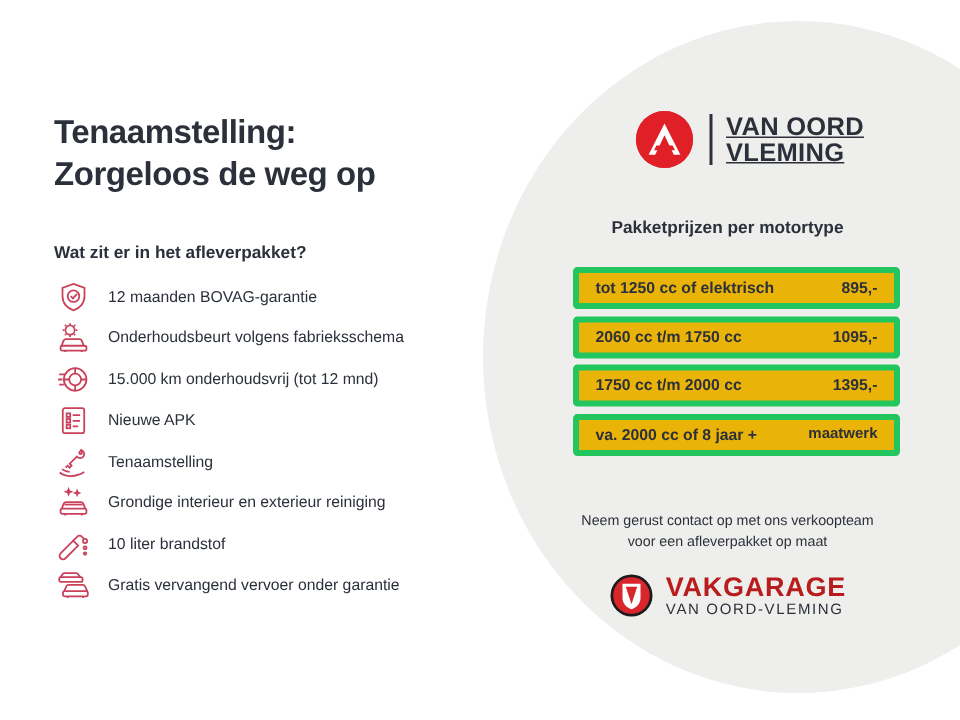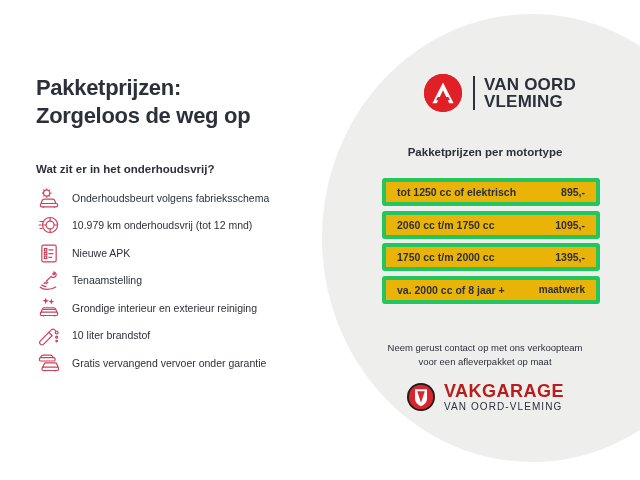--- a/index.html
+++ b/index.html
@@ -89,21 +89,21 @@
     width:2px;height:34px;background:#2b303a;
     margin:0 9px 0 11px;
   }
   .brand-text{
     font-size:17px;
     line-height:17.5px;
     font-weight:bold;
     color:#2b303a;
     letter-spacing:0.2px;
   }
-  .brand-text div{white-space:nowrap;}
+  .brand-text div{white-space:nowrap;text-decoration:underline;}
 
   .prices-title{
     position:absolute;
     left:0;top:146px;width:310px;
     text-align:center;
     font-size:11.5px;
     font-weight:bold;
     color:#2b303a;
   }
 
@@ -167,28 +167,38 @@
 </head>
 <body>
 
 <div class="canvas">
 
   <div class="grey-ellipse"></div>
 
   <div class="left">
 
     <div class="headline">
-      <div>Pakketprijzen:</div>
+      <div>Tenaamstelling:</div>
       <div>Zorgeloos de weg op</div>
     </div>
 
-    <div class="subhead">Wat zit er in het onderhoudsvrij?</div>
+    <div class="subhead">Wat zit er in het afleverpakket?</div>
 
     <div class="feature-list">
 
+      <div class="feature">
+        <span class="ficon">
+          <svg width="22" height="22" viewBox="0 0 24 24" fill="none" stroke="#c9415a" stroke-width="1.3">
+            <path d="M12 2.5 20 5.3v6.2c0 5-3.4 8.8-8 10.2-4.6-1.4-8-5.2-8-10.2V5.3L12 2.5z"></path>
+            <circle cx="12" cy="11.4" r="4.2"></circle>
+            <path d="M10 11.4l1.6 1.6 3-3.2"></path>
+          </svg>
+        </span>
+        <span class="flabel">12 maanden BOVAG-garantie</span>
+      </div>
 
       <div class="feature">
         <span class="ficon">
           <svg width="22" height="22" viewBox="0 0 24 24" fill="none" stroke="#c9415a" stroke-width="1.3">
             <path d="M9.5 3.2a3.4 3.4 0 1 1 0 6.8 3.4 3.4 0 0 1 0-6.8z"></path>
             <path d="M9.5 1.6v1.2M9.5 10.4v1.2M4.2 6.6h1.2M13.6 6.6h1.2M5.8 2.9l.8.8M12.4 9.5l.8.8M13.2 2.9l-.8.8M6.6 9.5l-.8.8"></path>
             <path d="M3.3 18.2l1.4-3.7a2 2 0 0 1 1.9-1.3h9.6a2 2 0 0 1 1.9 1.3l1.4 3.7"></path>
             <rect x="2.6" y="18" width="18.8" height="3.6" rx="1.3"></rect>
             <path d="M6 21.6v0.9M18 21.6v0.9"></path>
           </svg>
@@ -198,21 +208,21 @@
 
       <div class="feature">
         <span class="ficon">
           <svg width="22" height="22" viewBox="0 0 24 24" fill="none" stroke="#c9415a" stroke-width="1.3">
             <circle cx="13.2" cy="12" r="8.2"></circle>
             <circle cx="13.2" cy="12" r="4.3"></circle>
             <path d="M13.2 3.8v3.9M13.2 16.3v3.9M5 12h3.9M17.5 12h3.9"></path>
             <path d="M1.6 8.2h4.2M0.8 12h3.2M1.6 15.8h3.4"></path>
           </svg>
         </span>
-        <span class="flabel">10.979 km onderhoudsvrij (tot 12 mnd)</span>
+        <span class="flabel">15.000 km onderhoudsvrij (tot 12 mnd)</span>
       </div>
 
       <div class="feature">
         <span class="ficon">
           <svg width="22" height="22" viewBox="0 0 24 24" fill="none" stroke="#c9415a" stroke-width="1.3">
             <rect x="4.2" y="3.4" width="15.6" height="18.2" rx="1.6"></rect>
             <rect x="7" y="7.2" width="2.6" height="2.6"></rect>
             <rect x="7" y="11.3" width="2.6" height="2.6"></rect>
             <rect x="7" y="15.4" width="2.6" height="2.6"></rect>
             <path d="M11.4 8.5h5.4M11.4 12.6h5.4M11.4 16.7h4"></path>

